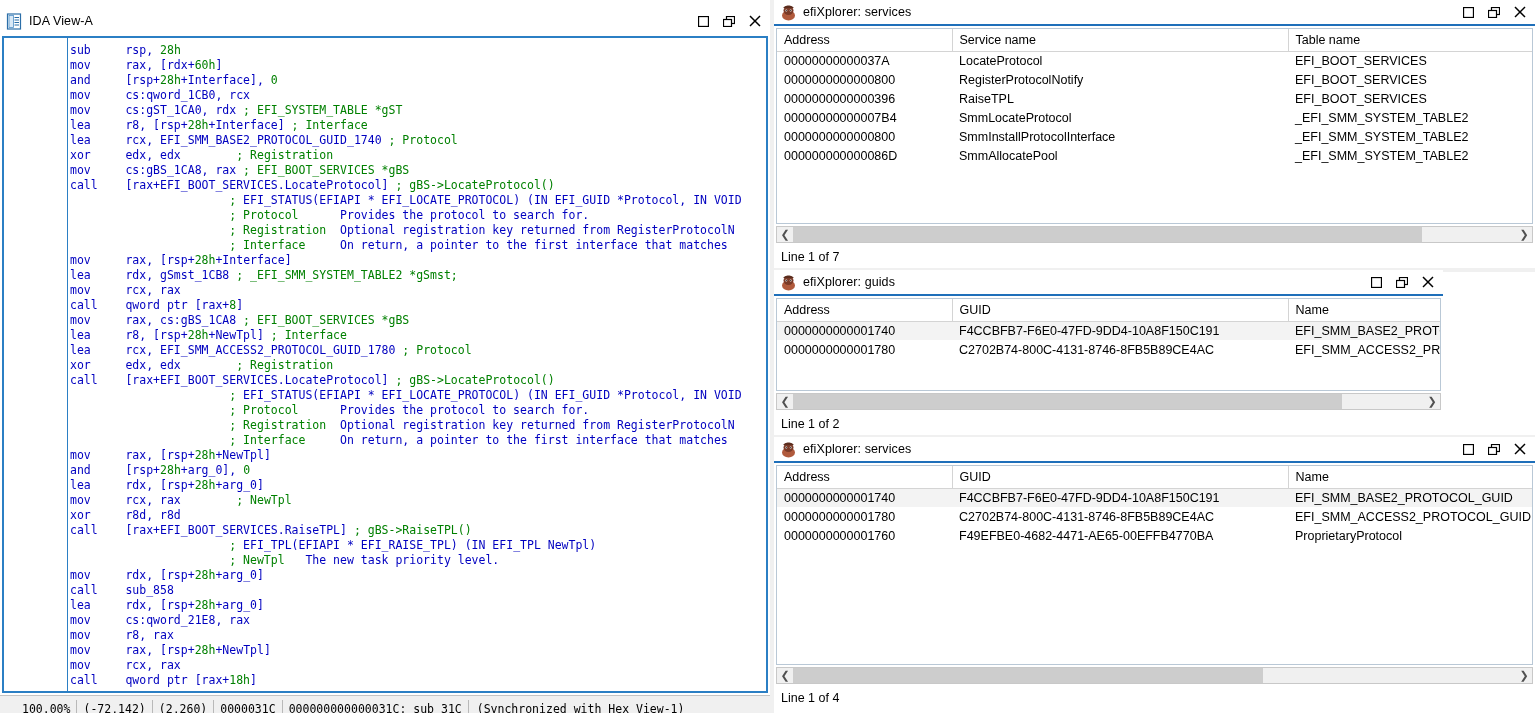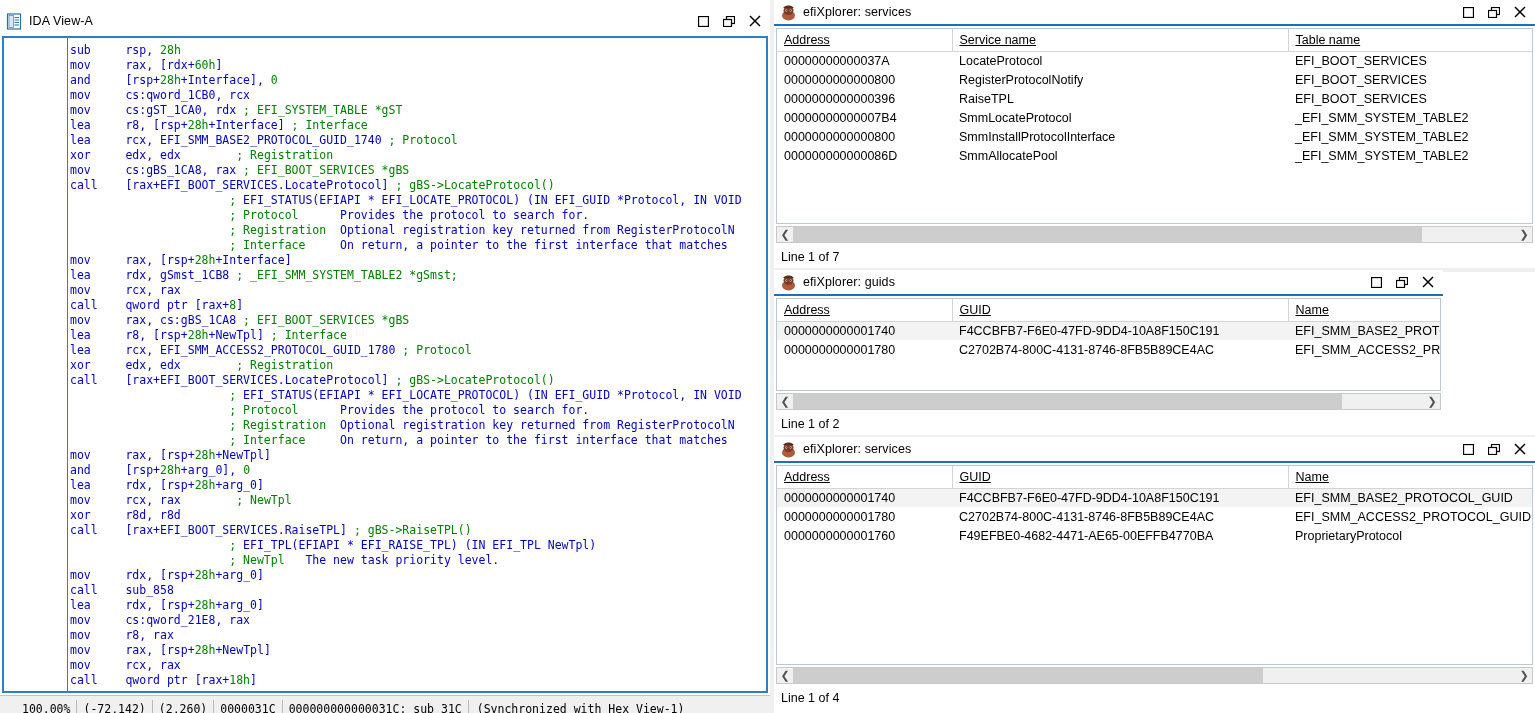--- a/index.html
+++ b/index.html
@@ -138,21 +138,20 @@
     text-align: left;
     font-weight: normal;
     color: #000000;
     background: #ffffff;
     height: 22px;
     padding: 0 0 0 7px;
     border-bottom: 1px solid #d4d4d4;
     border-right: 1px solid #d4d4d4;
     white-space: nowrap;
     font-size: 12.5px;
-    text-decoration: underline;
   }
   table.efi-tbl th:last-child { border-right: none; }
   table.efi-tbl td {
     height: 19px;
     padding: 0 0 0 7px;
     color: #000000;
     white-space: nowrap;
     font-size: 12.5px;
     border: none;
   }

